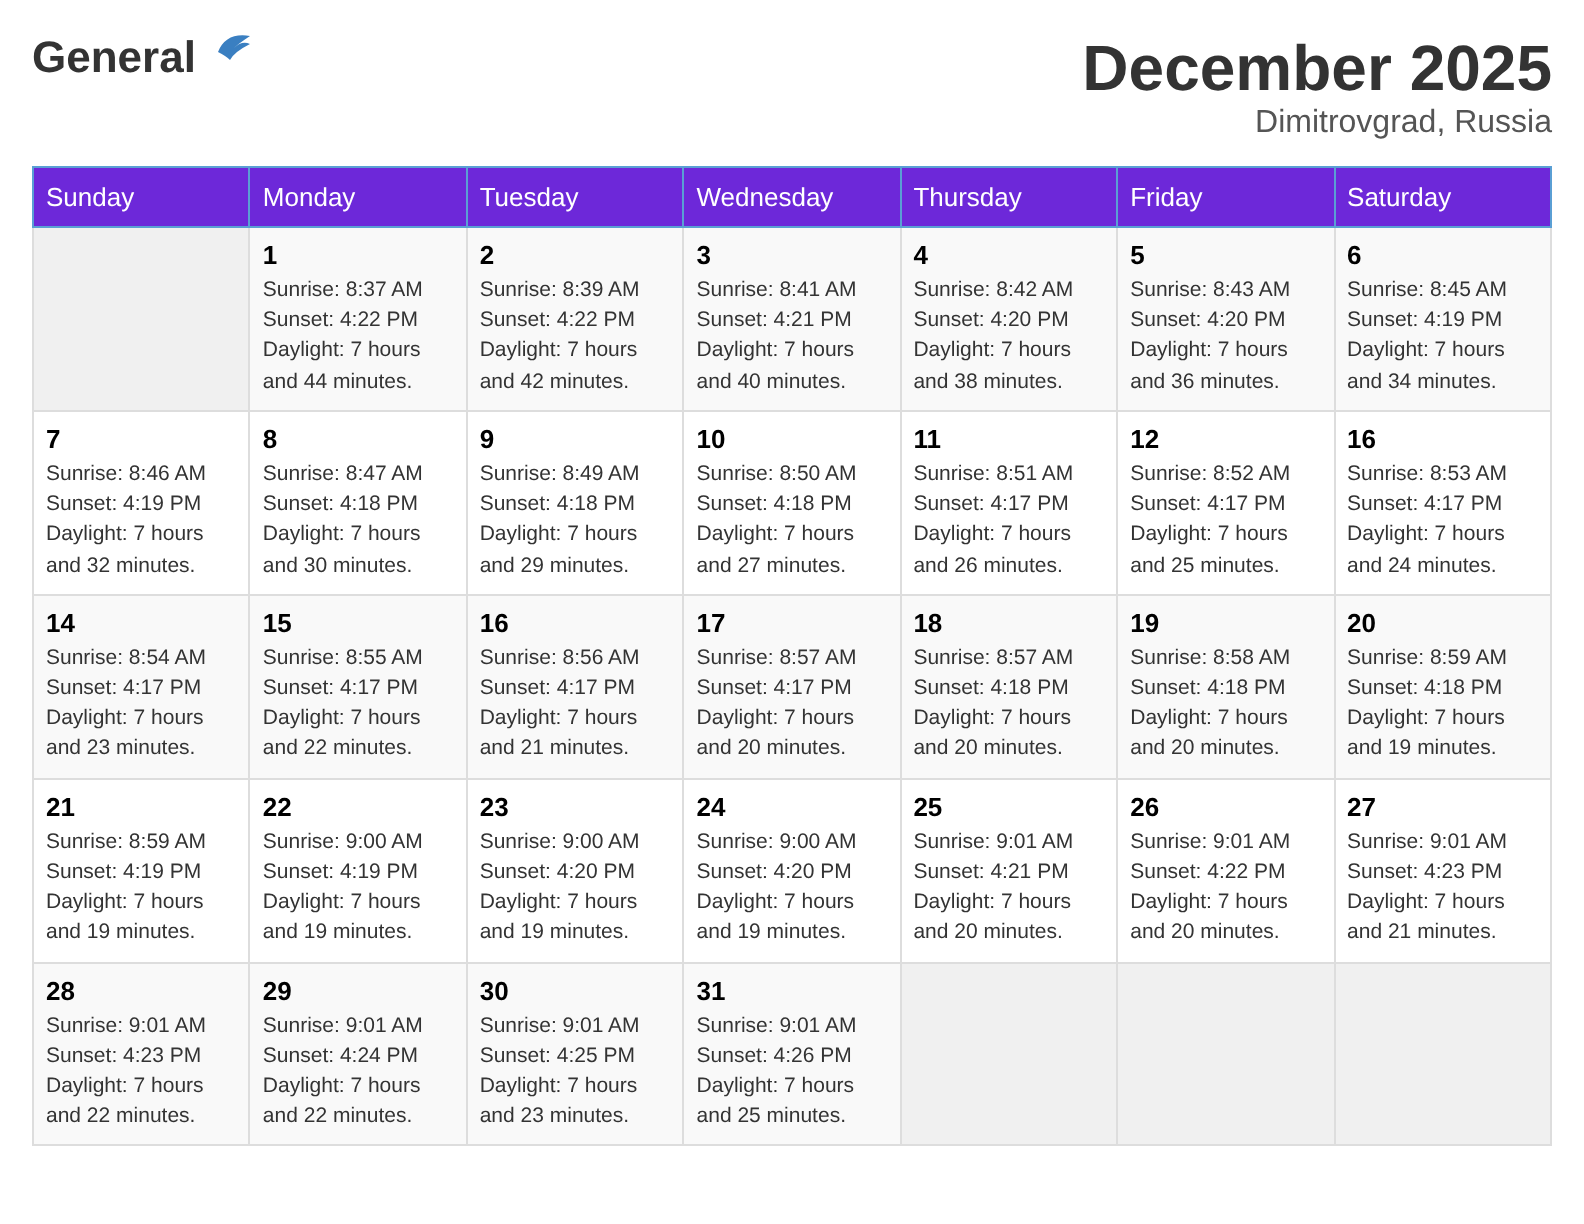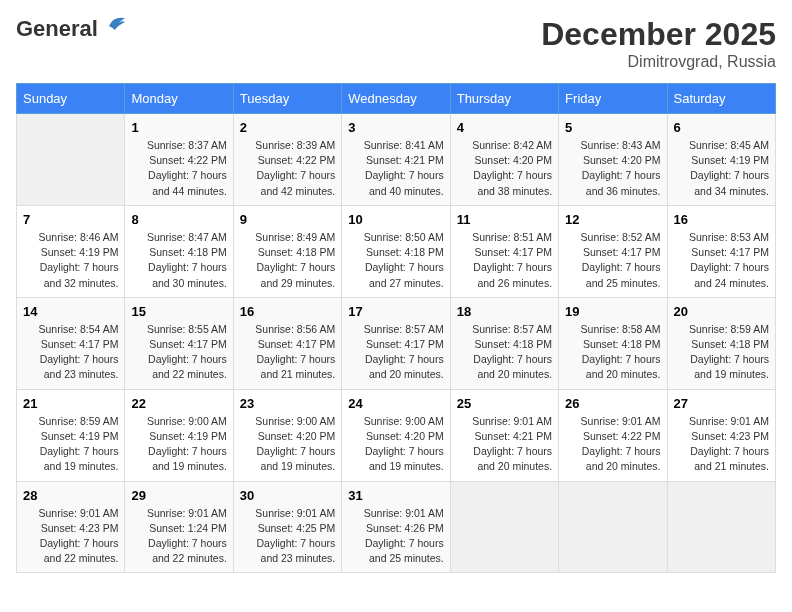--- a/index.html
+++ b/index.html
@@ -31,21 +31,21 @@
     .location {
       font-size: 16px;
       color: #555;
     }
     table {
       width: 100%;
       border-collapse: collapse;
       font-size: 11px;
     }
     thead tr {
-      background-color: #3b82f6;
+      background-color: #6d28d9;
       color: #fff;
       padding-left: 16px;
     }
     thead th {
       padding: 7px 6px;
       text-align: left;
       font-size: 13px;
       font-weight: normal;
       border: 1px solid #5a9fd4;
     }
@@ -65,21 +65,20 @@
     .day-number {
       font-weight: bold;
       font-size: 13px;
       margin-bottom: 3px;
       display: block;
     }
     .day-info {
       color: #333;
       font-size: 10.5px;
       line-height: 1.45;
-      text-align: right;
     }
     .empty-cell {
       background: #f0f0f0;
     }
   </style>
 </head>
 <body>
 
 <div class="header">
   <div class="logo">
@@ -228,21 +227,21 @@
           <div class="day-info"><span>Sunrise: 9:01 AM</span><br><span>Sunset: 4:23 PM</span><br><span>Daylight: 7 hours and 21 minutes.</span></div>
         </td>
       </tr>
       <tr>
         <td>
           <span class="day-number">28</span>
           <div class="day-info"><span>Sunrise: 9:01 AM</span><br><span>Sunset: 4:23 PM</span><br><span>Daylight: 7 hours and 22 minutes.</span></div>
         </td>
         <td>
           <span class="day-number">29</span>
-          <div class="day-info"><span>Sunrise: 9:01 AM</span><br><span>Sunset: 1:24 PM</span><br><span>Daylight: 7 hours and 22 minutes.</span></div>
+          <div class="day-info"><span>Sunrise: 9:01 AM</span><br><span>Sunset: 4:24 PM</span><br><span>Daylight: 7 hours and 22 minutes.</span></div>
         </td>
         <td>
           <span class="day-number">30</span>
           <div class="day-info"><span>Sunrise: 9:01 AM</span><br><span>Sunset: 4:25 PM</span><br><span>Daylight: 7 hours and 23 minutes.</span></div>
         </td>
         <td>
           <span class="day-number">31</span>
           <div class="day-info"><span>Sunrise: 9:01 AM</span><br><span>Sunset: 4:26 PM</span><br><span>Daylight: 7 hours and 25 minutes.</span></div>
         </td>
         <td class="empty-cell"></td>

